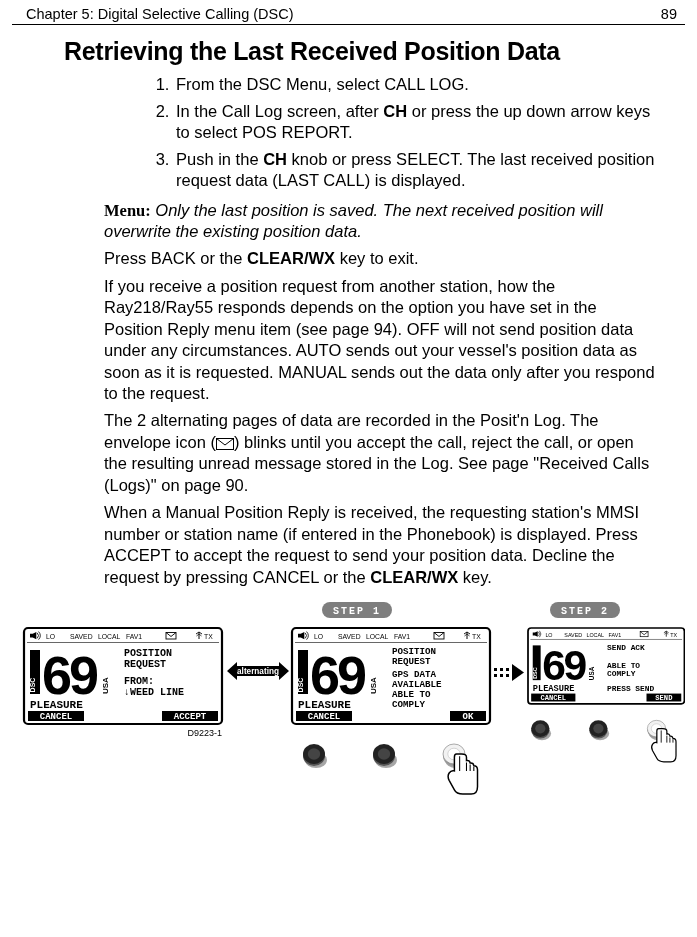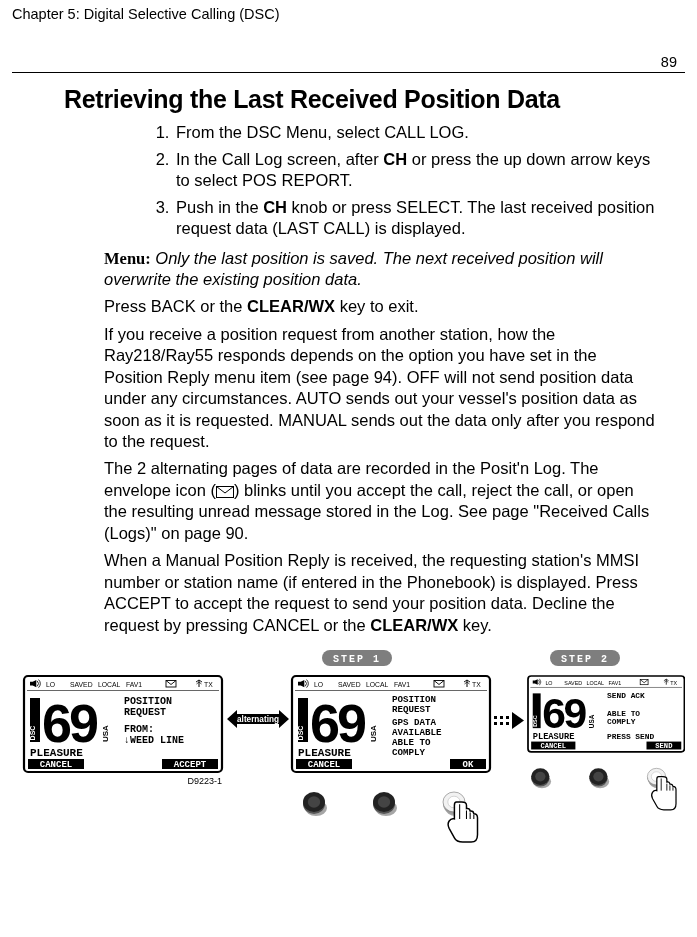--- a/index.html
+++ b/index.html
@@ -1,21 +1,21 @@
 <!DOCTYPE html>
 <html><head>
 <meta charset="utf-8">
 <style>
   * { box-sizing: border-box; margin: 0; padding: 0; }
   html, body { width: 697px; height: 937px; font-family: "Myriad Pro", "Segoe UI", Arial, sans-serif; color: #000; background: #fff; }
   .page { width: 697px; height: 937px; position: relative; }
   
-  .runhead { display: flex; justify-content: space-between; align-items: flex-start; padding: 6px 20px 2px 12px; font-size: 14.5px; }
+  .runhead { display: flex; justify-content: space-between; align-items: center; padding: 6px 20px 2px 26px; font-size: 14.5px; }
   .runhead .left { font-weight: 400; }
-  .runhead .right { font-weight: 400; margin-top: 48px; }
+  .runhead .right { font-weight: 400; }
   .rule { height: 1px; background: #000; margin: 0 12px 12px 12px; }
   
   .body { padding: 0 42px 0 64px; }
   h2.sect { font-family: "Myriad Pro", "Segoe UI Semibold", Arial, sans-serif; font-weight: 800; font-size: 25px; letter-spacing: -0.3px; margin-top: 10px; margin-bottom: 8px; }
   ol.steps { list-style: decimal; margin: 0 0 8px 66px; padding: 0; font-size: 16.5px; line-height: 1.28; }
   ol.steps li { margin-bottom: 6px; padding-left: 2px; margin-left: 44px; }
   ol.steps li::marker { font-weight: 400; }
   .para { font-size: 16.5px; line-height: 1.3; margin: 6px 0 6px 40px; }
   .indent { margin-left: 40px; }
   .note-label { font-family: "Times New Roman", serif; font-weight: 700; font-style: normal; }

